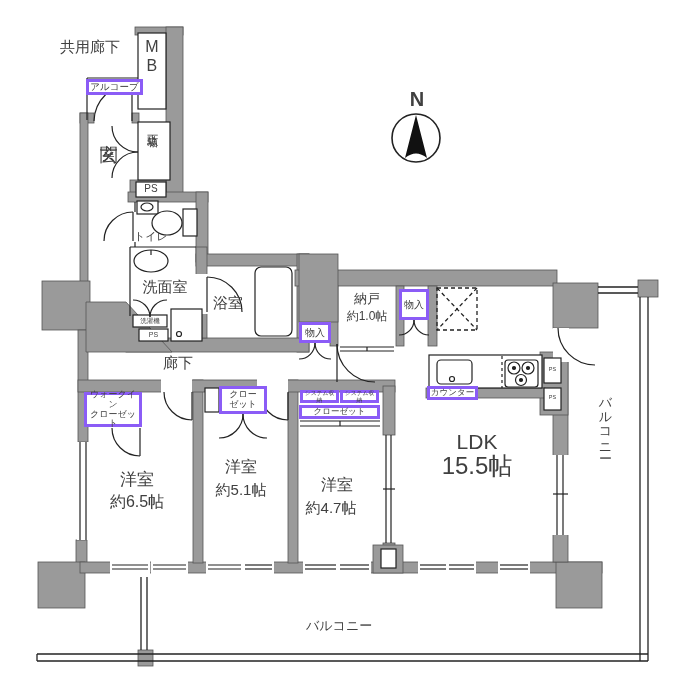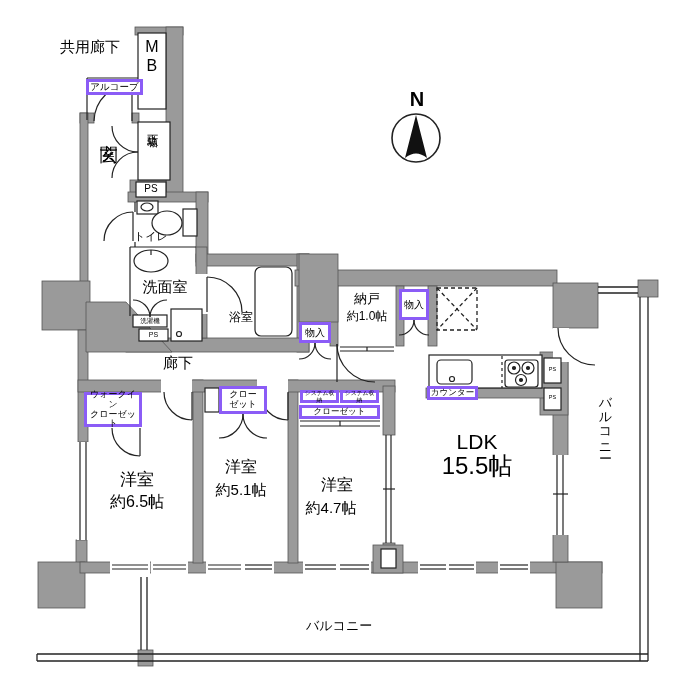--- a/index.html
+++ b/index.html
@@ -1,17 +1,17 @@
 <!DOCTYPE html>
 <html><head>
 <meta charset="utf-8">
 <style>
   html,body{margin:0;padding:0;background:#fff;}
   #plan{position:relative;width:700px;height:700px;background:#fff;overflow:hidden;
-        font-family:"Liberation Sans", sans-serif;color:#000000;}
+        font-family:"Liberation Sans", sans-serif;color:#404040;}
   #plan svg{position:absolute;left:0;top:0;}
   .lbl{position:absolute;white-space:nowrap;line-height:1.15;}
   .lbox{position:absolute;border:3px solid #8b5cf6;background:#fff;display:flex;
         align-items:center;justify-content:center;text-align:center;
         box-sizing:border-box;line-height:1.1;}
   .vtext{writing-mode:vertical-rl;text-orientation:upright;letter-spacing:2px;}
   .ctr{text-align:center;}
 </style>
 </head>
 <body>
@@ -240,21 +240,21 @@
 <div class="lbl" style="left:60px;top:38px;font-size:15px;">共用廊下</div>
 <div class="lbox" style="left:86px;top:79px;width:57px;height:16px;font-size:9.5px;">アルコーブ</div>
 <div class="lbl vtext" style="left:142px;top:38px;font-size:16px;">MB</div>
 <div class="lbl vtext" style="left:98px;top:130px;font-size:18px;">玄関</div>
 <div class="lbl vtext" style="left:146px;top:126px;font-size:11px;letter-spacing:1px;">下駄箱</div>
 <div class="lbl" style="left:136px;top:183px;width:30px;font-size:10px;text-align:center;">PS</div>
 <div class="lbl" style="left:134px;top:230px;font-size:11px;">トイレ</div>
 <div class="lbl" style="left:130px;top:278px;width:70px;font-size:15px;text-align:center;">洗面室</div>
 <div class="lbl" style="left:134px;top:317px;width:32px;font-size:6.5px;text-align:center;">洗濯機</div>
 <div class="lbl" style="left:140px;top:331px;width:27px;font-size:7px;text-align:center;">PS</div>
-<div class="lbl" style="left:213px;top:311px;font-size:12px;margin-left:16px;">浴室</div>
+<div class="lbl" style="left:213px;top:294px;font-size:15px;">浴室</div>
 <div class="lbl" style="left:163px;top:354px;font-size:15px;">廊下</div>
 <div class="lbl ctr" style="left:340px;top:292px;width:54px;font-size:13px;">納戸</div>
 <div class="lbl ctr" style="left:337px;top:310px;width:60px;font-size:12px;">約1.0帖</div>
 <div class="lbox" style="left:299px;top:322px;width:32px;height:21px;font-size:10px;">物入</div>
 <div class="lbox" style="left:399px;top:289px;width:30px;height:31px;font-size:10px;">物入</div>
 <div class="lbox" style="left:300px;top:390px;width:39px;height:13px;font-size:5.8px;">システム収納</div>
 <div class="lbox" style="left:340px;top:390px;width:39px;height:13px;font-size:5.8px;">システム収納</div>
 <div class="lbox" style="left:299px;top:405px;width:81px;height:14px;font-size:8.5px;">クローゼット</div>
 <div class="lbox" style="left:219px;top:386px;width:48px;height:28px;font-size:9px;">
   <span><span>クロー</span><br>

